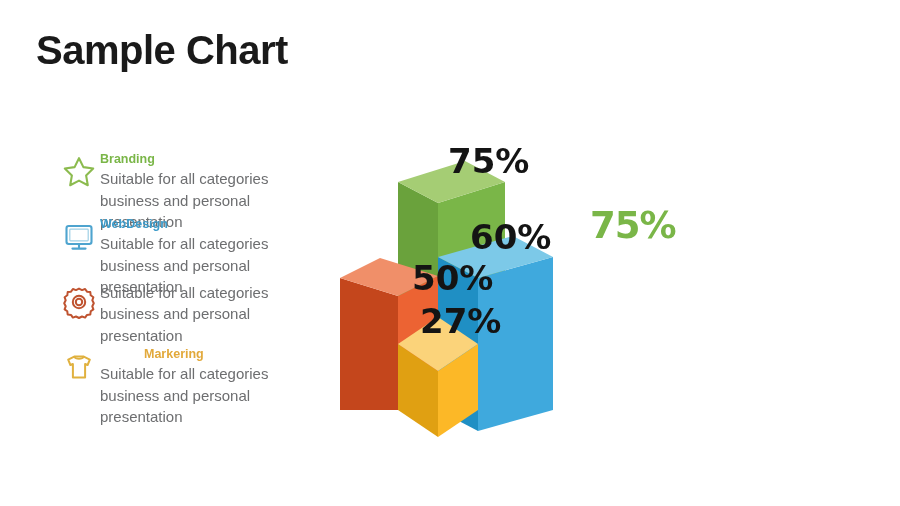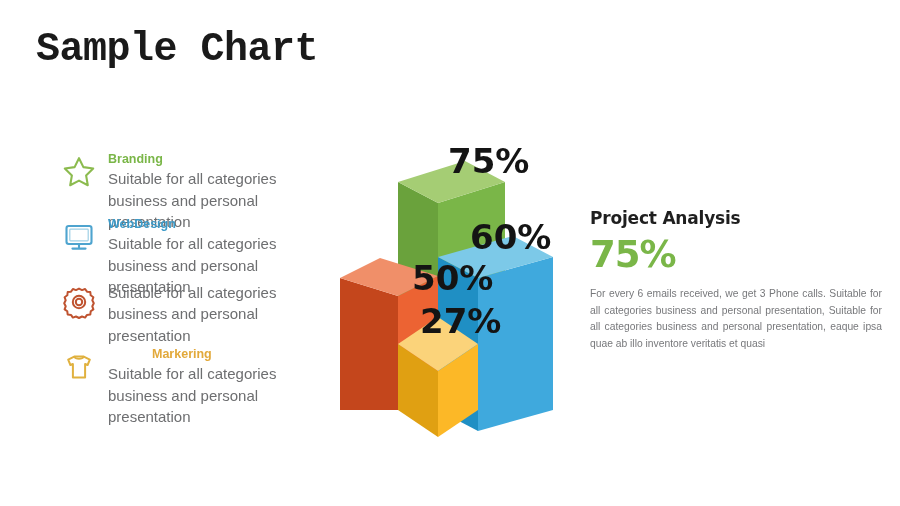--- a/index.html
+++ b/index.html
@@ -14,21 +14,21 @@
     overflow: hidden;
     font-family: "Liberation Sans", sans-serif;
     -webkit-font-smoothing: antialiased;
   }
 
   
   #page-title {
     position: absolute;
     left: 36px;
     top: 30px;
-    font-family: Liberation Mono, monospace;
+    font-family: Liberation Sans, sans-serif;
     font-size: 40px;
     font-weight: bold;
     letter-spacing: -0.5px;
     color: #1a1a1a;
     line-height: 1;
     white-space: nowrap;
   }
 
   
   #feature-list {
@@ -46,21 +46,21 @@
   .feature-icon {
     width: 42px;
     height: 42px;
     flex: 0 0 42px;
     display: flex;
     align-items: center;
     justify-content: center;
     margin-top: 1px;
   }
   .feature-text {
-    margin-left: 8px;
+    margin-left: 0;
     padding-top: 2px;
   }
   .feature-title {
     font-size: 12.5px;
     font-weight: bold;
     line-height: 1.15;
     margin-bottom: 2px;
   }
   .feature-desc {
     font-size: 15px;
@@ -226,20 +226,18 @@
     </g>
 
     <text class="bar-label" x="92" y="172">50%</text>
     <text class="bar-label" x="128" y="55">75%</text>
     <text class="bar-label" x="150" y="131">60%</text>
     <text class="bar-label" x="100" y="215">27%</text>
   </svg>
 </div>
 
 <div id="analysis-panel">
-  <div id="analysis-heading">Project Analysis</div>
 
   <div class="stat-row">
     <div id="stat-value">75%</div>
   </div>
 
-  <div id="analysis-body">For every 6 emails received, we get 3 Phone calls. Suitable for all categories business and personal presentation, Suitable for all categories business and personal presentation, eaque ipsa quae ab illo inventore veritatis et quasi</div>
 </div>
 
 </body></html>

